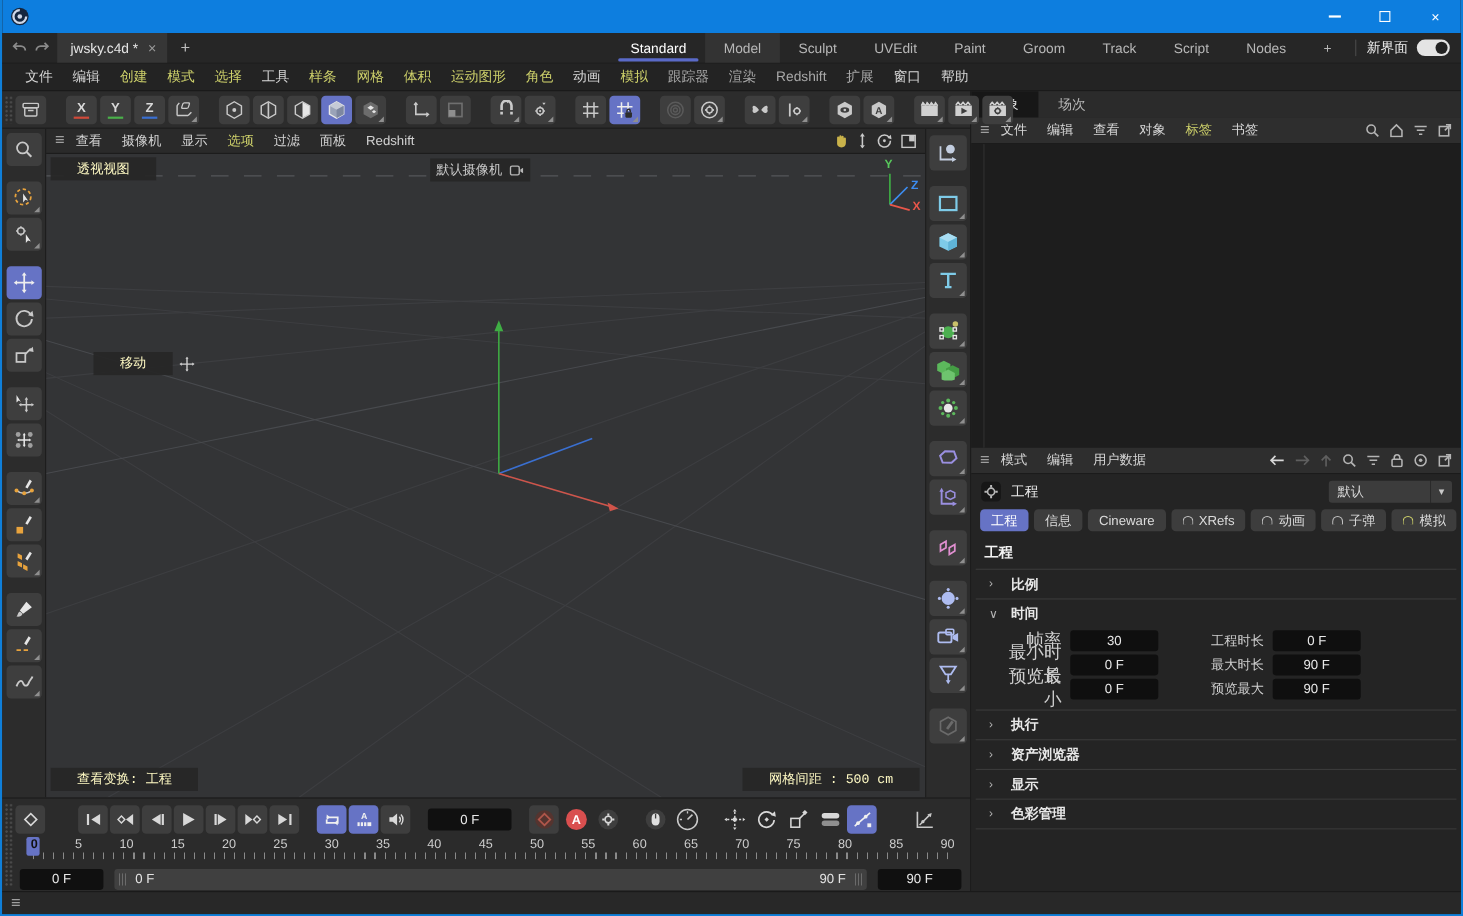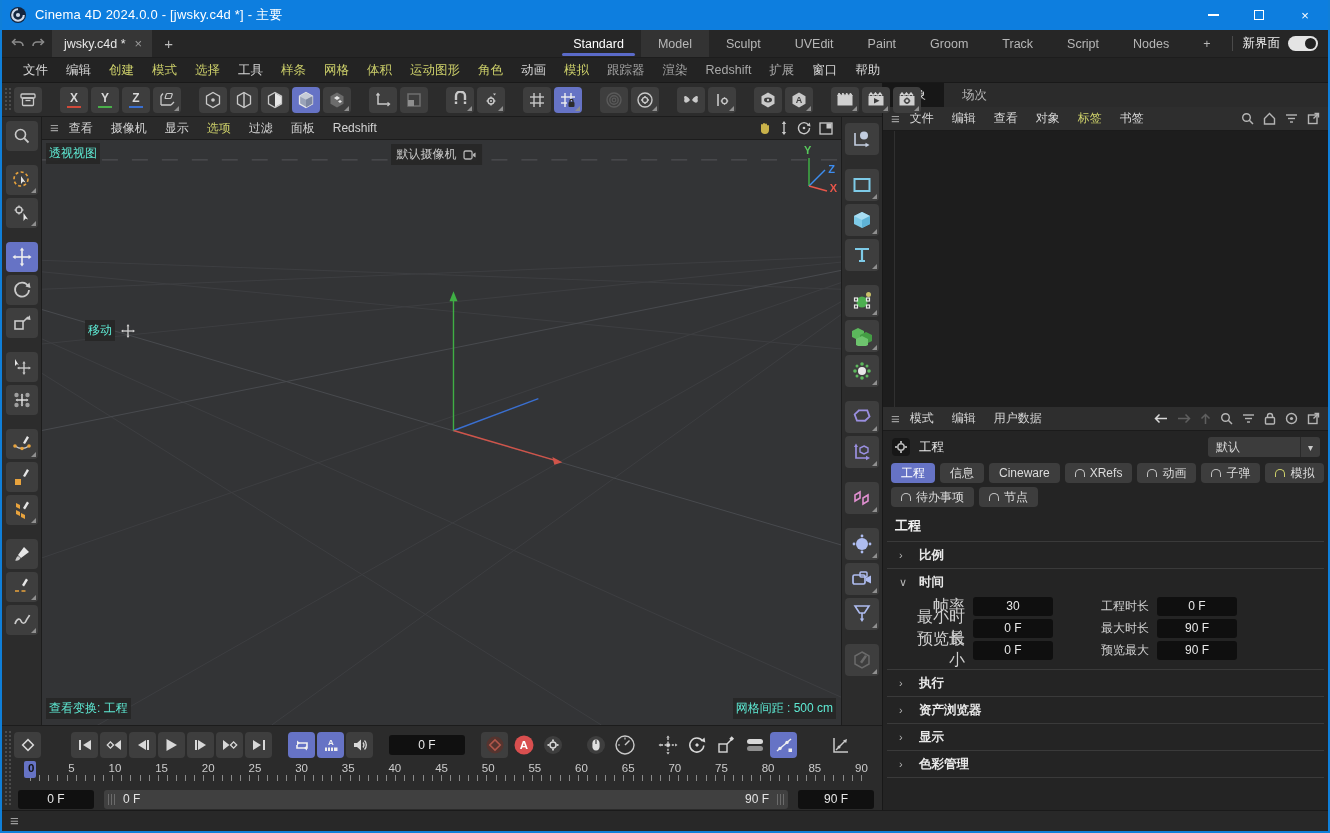--- a/index.html
+++ b/index.html
@@ -63,21 +63,21 @@
   .toolcol .tile { width:32px; height:30px; }
   .vgap { height:8px; flex:none; }
 
   .vp-wrap { flex:1; display:flex; flex-direction:column; min-width:0; }
   .vp-menubar { height:23px; background:#2a2a2a; display:flex; align-items:center; padding:0 8px; gap:2px; border-bottom:1px solid #1c1c1c; }
   .vp-menu-item { font-size:12px; padding:0 8px; color:#d2d2d2; }
   .vp-menu-item.accent { color:#cdd06a; }
   .vp-icons { margin-left:auto; display:flex; gap:8px; align-items:center; }
 
   .vp-canvas { flex:1; position:relative; background:#333436; overflow:hidden; }
-  .vp-label { position:absolute; background:rgba(38,38,38,.92); color:#5eead4; font-size:12px; padding:2px 3px; }
+  .vp-label { position:absolute; background:rgba(38,38,38,.92); color:#fef9c3; font-size:12px; padding:2px 24px;font-family:Liberation Mono, monospace; }
   .vp-cam { position:absolute; top:4px; left:50%; transform:translateX(-56%); background:rgba(38,38,38,.92); color:#c9c9c9; font-size:12px; padding:2px 6px; display:flex; gap:6px; align-items:center; }
   .vp-status-l { position:absolute; left:4px; bottom:6px; }
   .vp-status-r { position:absolute; right:5px; bottom:6px; }
   .move-hint { position:absolute; left:4px; top:180px; display:flex; gap:6px; align-items:center; }
   .gizmo { position:absolute; right:4px; top:6px; width:50px; height:52px; font-size:11px; font-weight:bold; }
   .gz-y { position:absolute; left:17px; top:-2px; color:#58c95c; }
   .gz-z { position:absolute; right:2px; top:17px; color:#3d8df0; }
   .gz-x { position:absolute; right:0px; top:36px; color:#e8564a; }
 
   
@@ -145,21 +145,20 @@
 <body>
 
 <div class="window">
 
   <div class="titlebar">
     <svg class="tb-logo" viewBox="0 0 18 18">
       <circle cx="9" cy="9" r="8" fill="#14263f"></circle>
       <path d="M9 3.2 A5.8 5.8 0 1 0 14.8 9" fill="none" stroke="#cfd8e8" stroke-width="2.1"></path>
       <circle cx="9" cy="9" r="2.1" fill="#cfd8e8"></circle>
     </svg>
-    <span class="tb-title">Cinema 4D 2024.0.0 - [jwsky.c4d *] - 主要</span>
     <div class="tb-controls">
       <div class="tb-btn tb-min">
           <i></i>
         </div>
       <div class="tb-btn tb-max">
           <i></i>
         </div>
       <div class="tb-btn">×</div>
     </div>
   </div>
@@ -1120,30 +1119,20 @@
               </div>
             <div class="abtn">
                 <i class="arch"></i>
                 <span>子弹</span>
               </div>
             <div class="abtn">
                 <i class="arch accent"></i>
                 <span>模拟</span>
               </div>
           </div>
-          <div class="btn-row">
-            <div class="abtn">
-                <i class="arch"></i>
-                <span>待办事项</span>
-              </div>
-            <div class="abtn">
-                <i class="arch"></i>
-                <span>节点</span>
-              </div>
-          </div>
         </div>
 
         <div class="am-heading">工程</div>
         <div class="hr"></div>
 
         <div class="group-row">
           <span class="chev">›</span>
           <span class="group-label">比例</span>
         </div>
         <div class="hr"></div>

